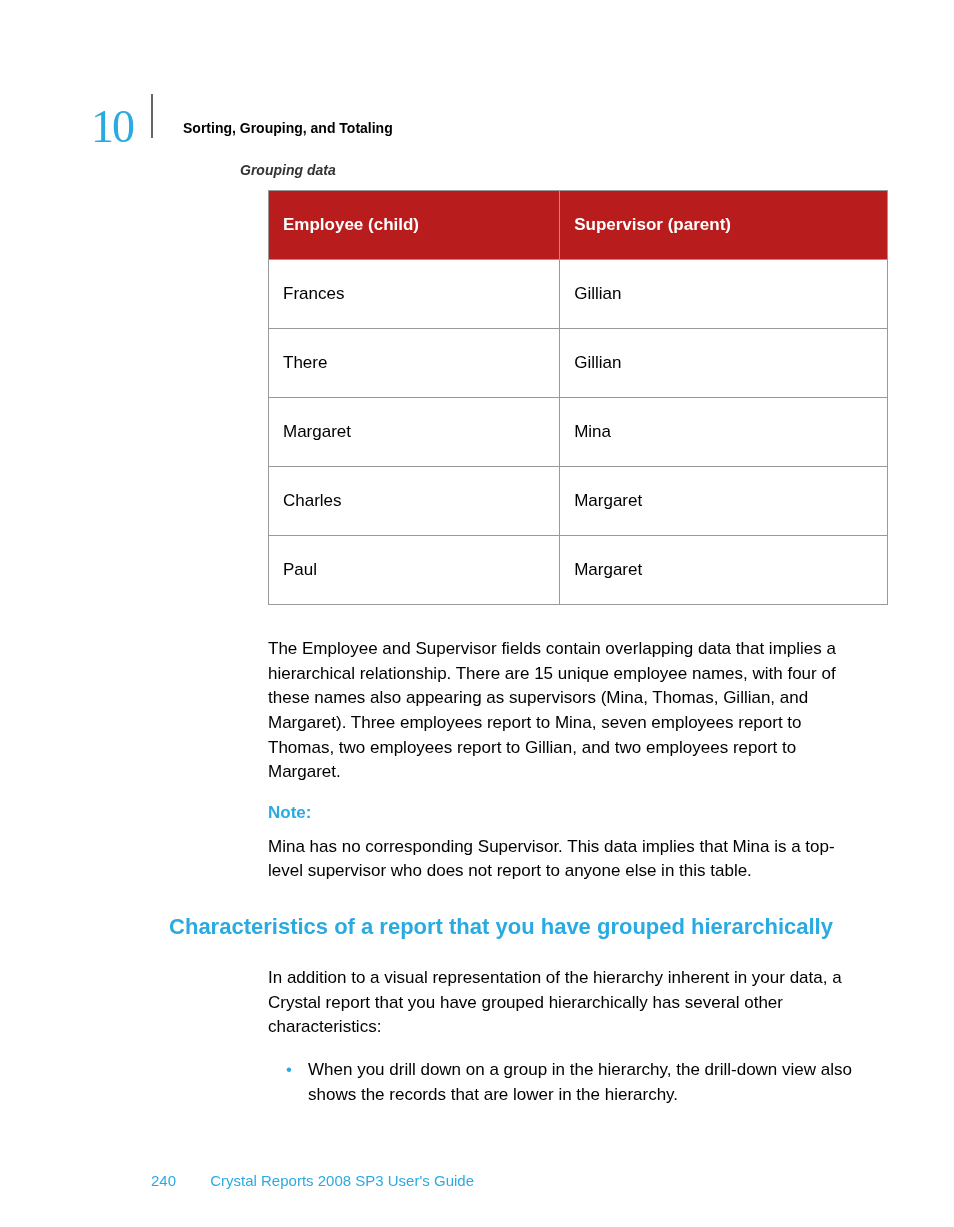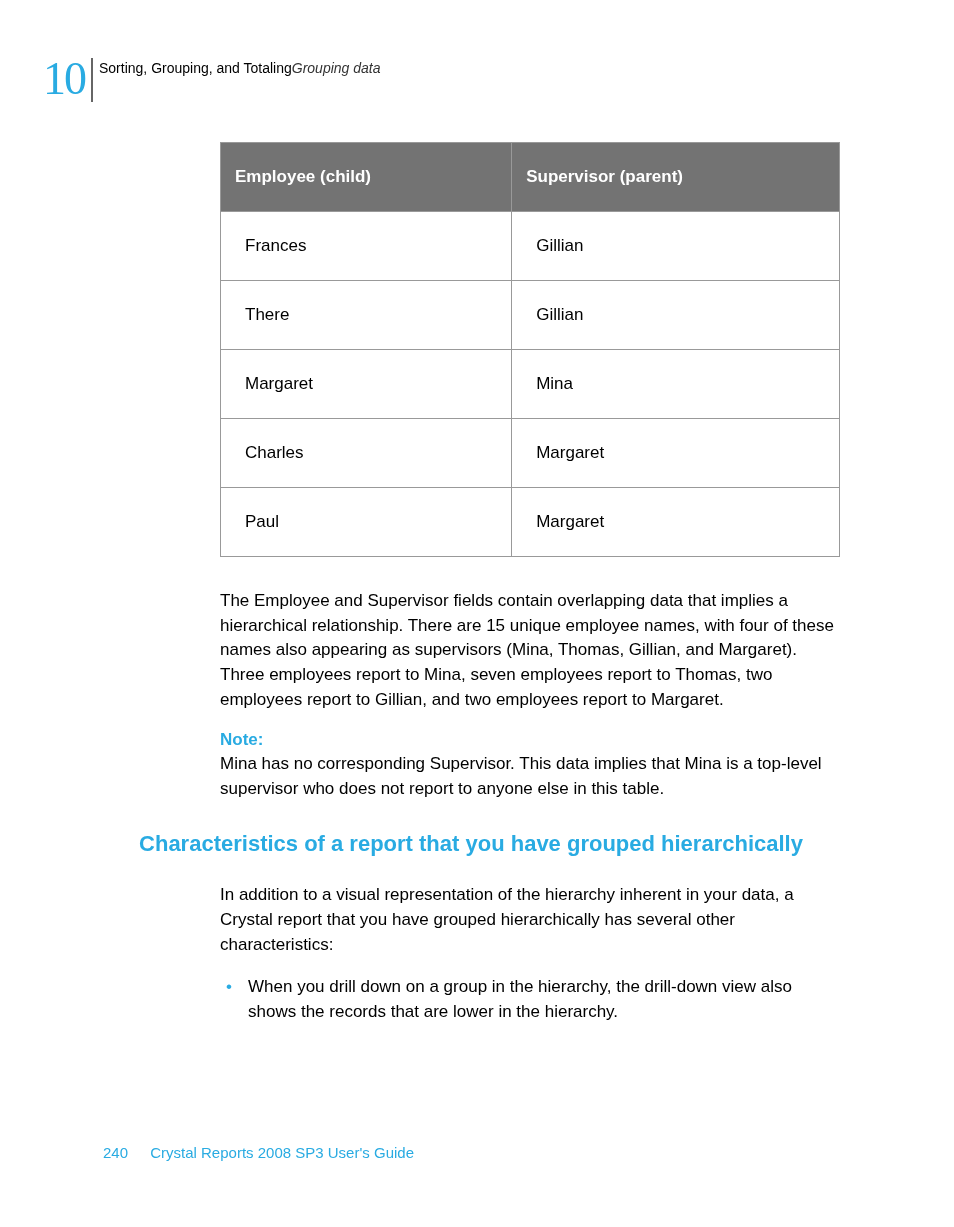--- a/index.html
+++ b/index.html
@@ -1,16 +1,16 @@
 <!DOCTYPE html>
 <html><head>
   <meta charset="utf-8">
   <style>
     * {
-      margin: 0;
+      margin: 12px;
       padding: 0;
       box-sizing: border-box;
     }
     body {
       font-family: Arial, Helvetica, sans-serif;
       background: #ffffff;
       width: 954px;
       height: 1227px;
       position: relative;
       color: #000000;
@@ -33,22 +33,23 @@
     .header-divider {
       width: 2px;
       height: 44px;
       background: #666666;
       margin-left: 6px;
       margin-right: 6px;
       margin-top: 2px;
     }
     .header-text {
       display: flex;
-      flex-direction: row;
+      flex-direction: column;
       padding-top: 3px;
+      font-weight: bold;
     }
     .chapter-title {
       font-size: 14px;
       color: #000000;
       line-height: 1.3;
     }
     .section-title {
       font-size: 14px;
       font-style: italic;
       color: #333333;
@@ -60,32 +61,32 @@
       top: 142px;
       left: 220px;
       width: 620px;
     }
     table.data-table {
       width: 100%;
       border-collapse: collapse;
       margin-bottom: 32px;
     }
     table.data-table th {
-      background: #737373;
+      background: #b91c1c;
       color: #ffffff;
       font-weight: bold;
       font-size: 17px;
       text-align: left;
       padding: 24px 14px;
       border: 1px solid #999999;
     }
     table.data-table td {
       font-size: 17px;
       color: #000000;
-      padding: 24px 24px;
+      padding: 24px 14px;
       border: 1px solid #999999;
     }
     .paragraph {
       font-size: 17px;
       line-height: 1.45;
       color: #000000;
       margin-bottom: 18px;
     }
     .note-label {
       font-size: 17px;
@@ -116,21 +117,21 @@
     }
     .bullet-list li::before {
       content: "•";
       position: absolute;
       left: 6px;
       color: #29abe2;
       font-size: 17px;
     }
     .footer {
       position: absolute;
-      bottom: 66px;
+      bottom: 50px;
       left: 103px;
       font-size: 15px;
     }
     .page-number {
       color: #29abe2;
       margin-right: 18px;
     }
     .footer-title {
       color: #29abe2;
     }

